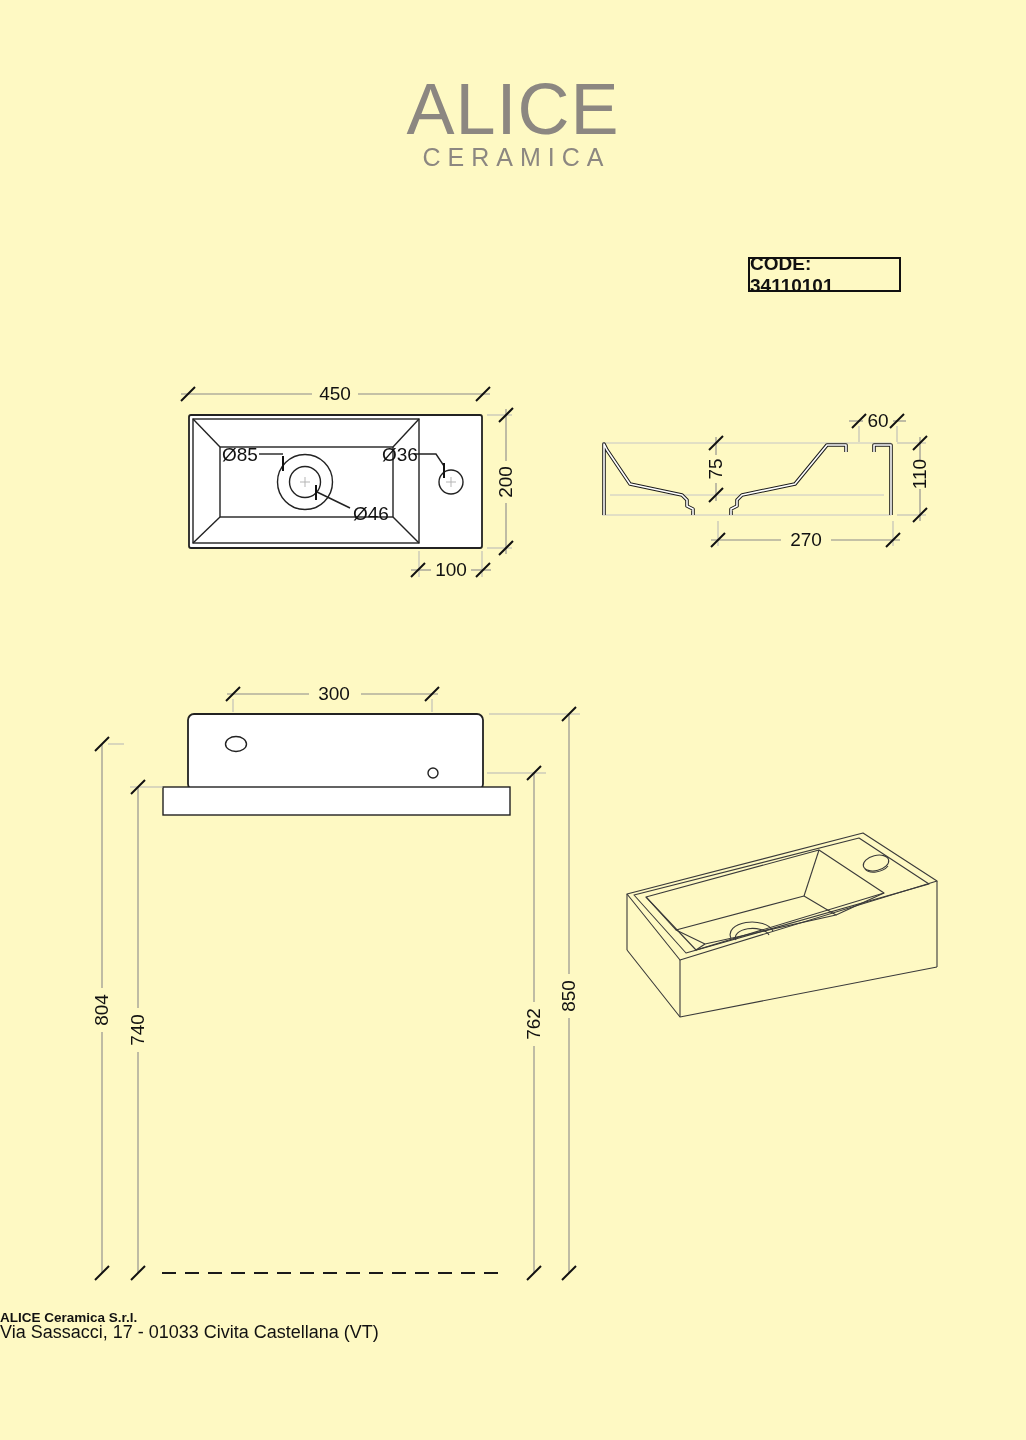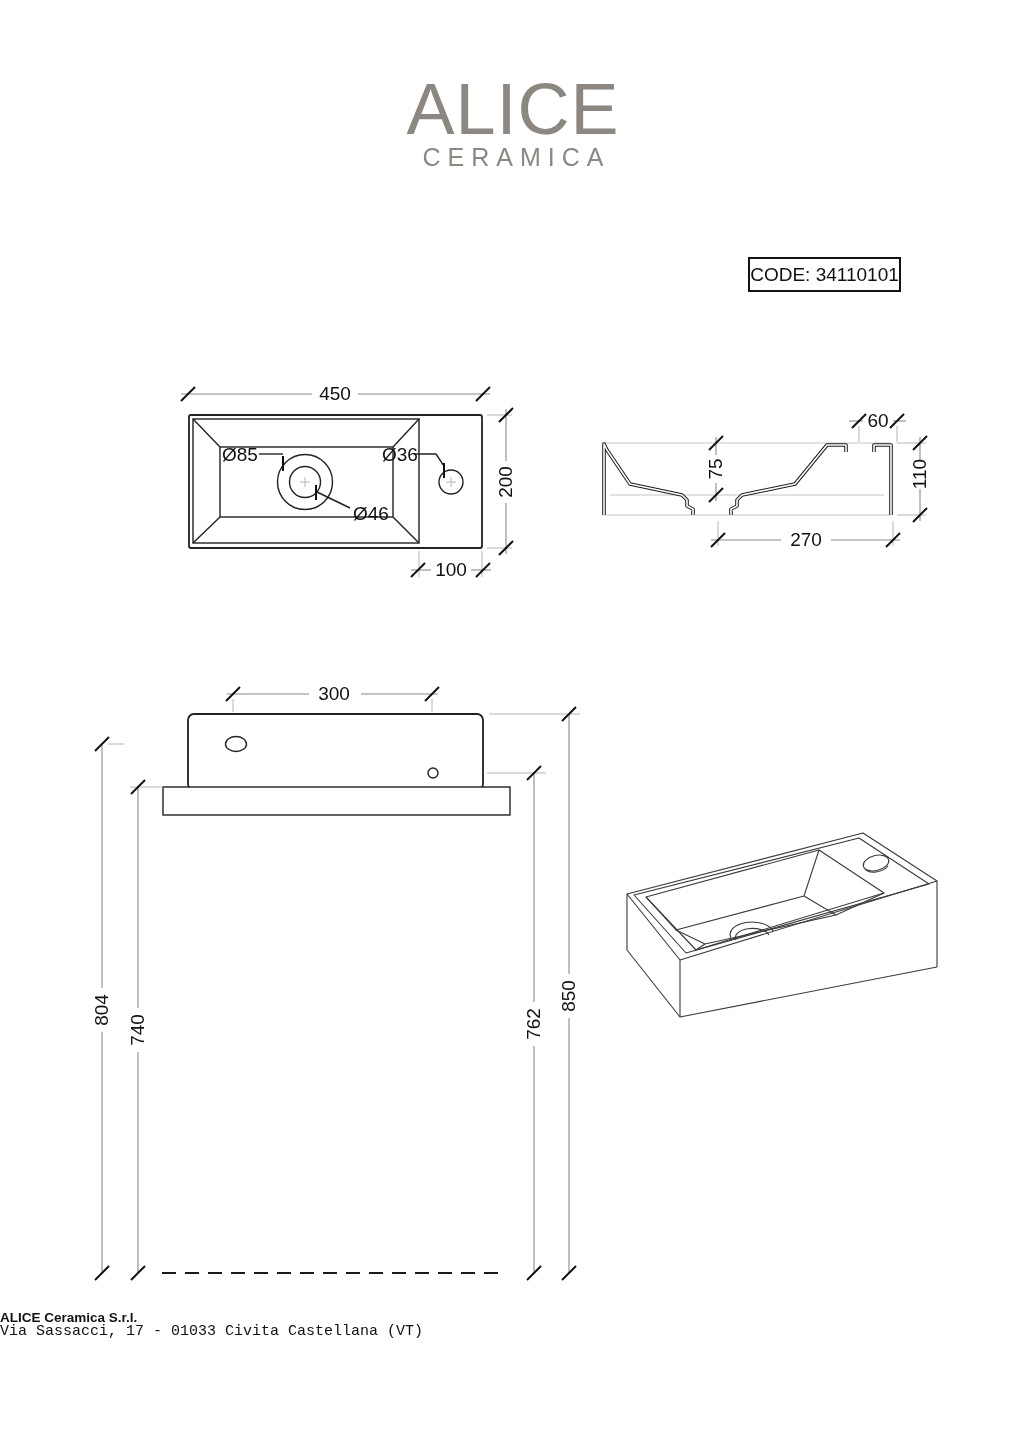--- a/index.html
+++ b/index.html
@@ -1,33 +1,33 @@
 <!DOCTYPE html>
 <html><head>
 <meta charset="utf-8">
 <style>
   html,body{margin:0;padding:0;background:#e8e8e8;}
-  .page{position:relative;width:1026px;height:1440px;background:#ffffff;margin:0 auto;
+  .page{position:relative;width:1026px;height:1440px;background:#fef9c3;margin:0 auto;
         font-family:"Liberation Sans",sans-serif;color:#111;overflow:hidden;}
   
   .logo{position:absolute;top:78px;left:0;width:100%;text-align:center;color:#8c8781;}
   .logo .brand{display:block;font-size:72px;font-weight:200;line-height:62px;letter-spacing:1px;}
   .logo .subbrand{display:block;font-size:25px;font-weight:300;line-height:24px;letter-spacing:7px;margin-top:5px;padding-left:7px;}
   
   .titleblock{position:absolute;top:243px;left:88px;width:364px;text-align:center;}
   .titleblock .l1{font-size:25px;padding-bottom:6px;border-bottom:2px solid #000;}
   .titleblock .l2{font-size:29px;padding-top:4px;}
   .titleblock .lab{font-weight:bold;}
   .titleblock .val{margin-left:7px;}
   .codebox{position:absolute;left:748px;top:257px;width:149px;height:31px;border:2px solid #111;
-           display:flex;align-items:center;justify-content:center;font-size:19px;font-weight:normal;}
+           display:flex;align-items:center;justify-content:center;font-size:19px;font-weight:bold;}
   
   .footer{position:absolute;top:1311px;left:0;width:100%;text-align:left;line-height:14px;}
   .footer .co{font-size:13.5px;font-weight:bold;}
-  .footer .ad,.footer .ct{font-size:15px;font-family:Liberation Mono, monospace;}
+  .footer .ad,.footer .ct{font-size:18px;}
   
   svg{position:absolute;overflow:visible;}
   svg text{font-family:"Liberation Sans",sans-serif;font-size:19px;fill:#111;}
   .ln  {stroke:#222;stroke-width:1.4;fill:none;}
   .lnb {stroke:#222;stroke-width:1.8;fill:none;}
   .fillw{fill:#fff;}
   .dim {stroke:#8a8a8a;stroke-width:1.1;fill:none;}
   .ext {stroke:#b5b5b5;stroke-width:1;fill:none;}
   .faint{stroke:#c6c6c6;stroke-width:1;fill:none;}
   .tick{stroke:#111;stroke-width:2;fill:none;}

